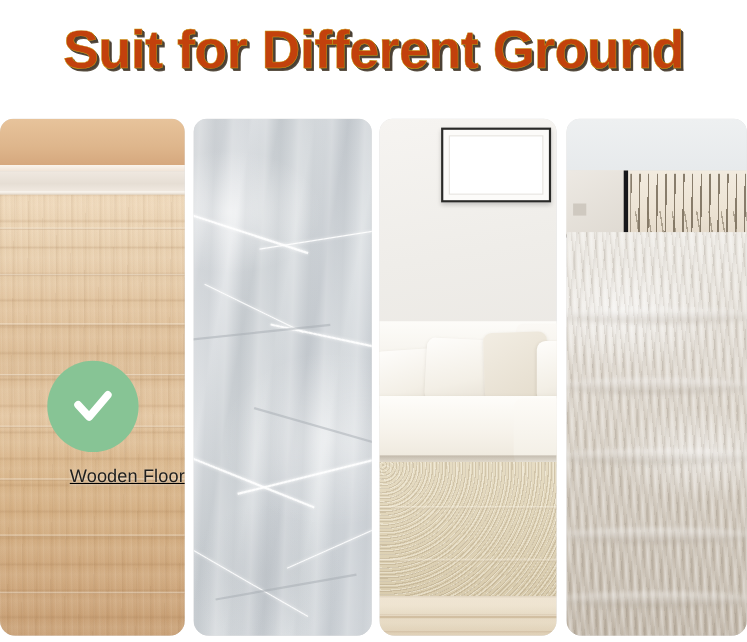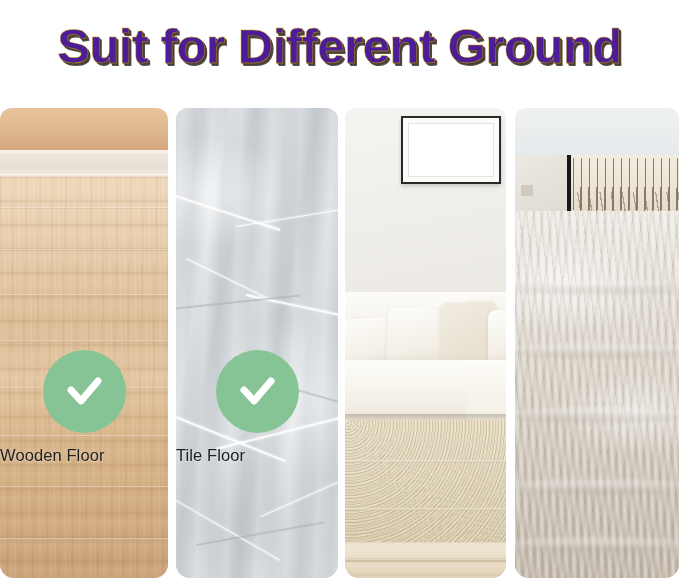--- a/index.html
+++ b/index.html
@@ -23,21 +23,21 @@
     height: 92px;
     display: flex;
     align-items: center;
     justify-content: center;
   }
   .title {
     font-family: "Liberation Sans", sans-serif;
     font-size: 49px;
     font-weight: 700;
     letter-spacing: -0.5px;
-    color: #4c1d95;
+    color: #c2410c;
     text-shadow:
       2px 2px 0 #4a4035,
       2.5px 2.5px 0 #5c5245,
       1px 1px 0 #6b6154;
     white-space: nowrap;
     -webkit-text-stroke: 0.4px #c9a012;
   }
 
   
   .panels {
@@ -279,23 +279,24 @@
     background: linear-gradient(180deg, rgba(255,255,255,0.45), rgba(140,128,112,0.22));
     border-radius: 50%;
     filter: blur(2px);
   }
 
   
   .badge-group {
     position: absolute;
     left: 50%;
     transform: translateX(-50%);
-    top: 242px;
+    top: 220px;
     width: 100%;
-    text-align: left;
+    text-align: right;
+    text-decoration: underline;
   }
   .badge {
     width: 83px; height: 83px;
     border-radius: 50%;
     margin: 0 auto;
     display: flex;
     align-items: center;
     justify-content: center;
   }
   .badge.ok { background: #87C495; }
@@ -355,28 +356,20 @@
       <div class="vein" style="left:10px;  top:150px; width:100px; height:1.2px; transform:rotate(26deg);"></div>
       <div class="vein" style="left:70px;  top:186px; width:110px; height:1.8px; transform:rotate(12deg);"></div>
       <div class="vein" style="left:-20px; top:300px; width:140px; height:1.6px; transform:rotate(22deg);"></div>
       <div class="vein" style="left:40px;  top:340px; width:150px; height:1.5px; transform:rotate(-14deg);"></div>
       <div class="vein" style="left:0px;   top:392px; width:120px; height:1.3px; transform:rotate(30deg);"></div>
       <div class="vein" style="left:85px;  top:408px; width:95px;  height:1.4px; transform:rotate(-24deg);"></div>
       <div class="vein-soft" style="left:-5px;  top:200px; width:130px; height:2.4px; transform:rotate(-6deg);"></div>
       <div class="vein-soft" style="left:55px;  top:262px; width:120px; height:2.2px; transform:rotate(16deg);"></div>
       <div class="vein-soft" style="left:20px;  top:436px; width:130px; height:2px;   transform:rotate(-10deg);"></div>
     </div>
-    <div class="badge-group">
-      <div class="badge ok">
-        <svg width="46" height="46" viewBox="0 0 46 46">
-          <path d="M10 21 L20 32 L37 12" fill="none" stroke="#ffffff" stroke-width="7" stroke-linecap="round" stroke-linejoin="round"></path>
-        </svg>
-      </div>
-      <div class="badge-label">Tile Floor</div>
-    </div>
   </div>
 
   <div class="panel p3">
     <div class="layer">
       <div class="lr-wall"></div>
       <div class="lr-frame">
         <div class="lr-frame-inner"></div>
       </div>
       <div class="sofa-back"></div>
       <div class="sofa-back2"></div>

